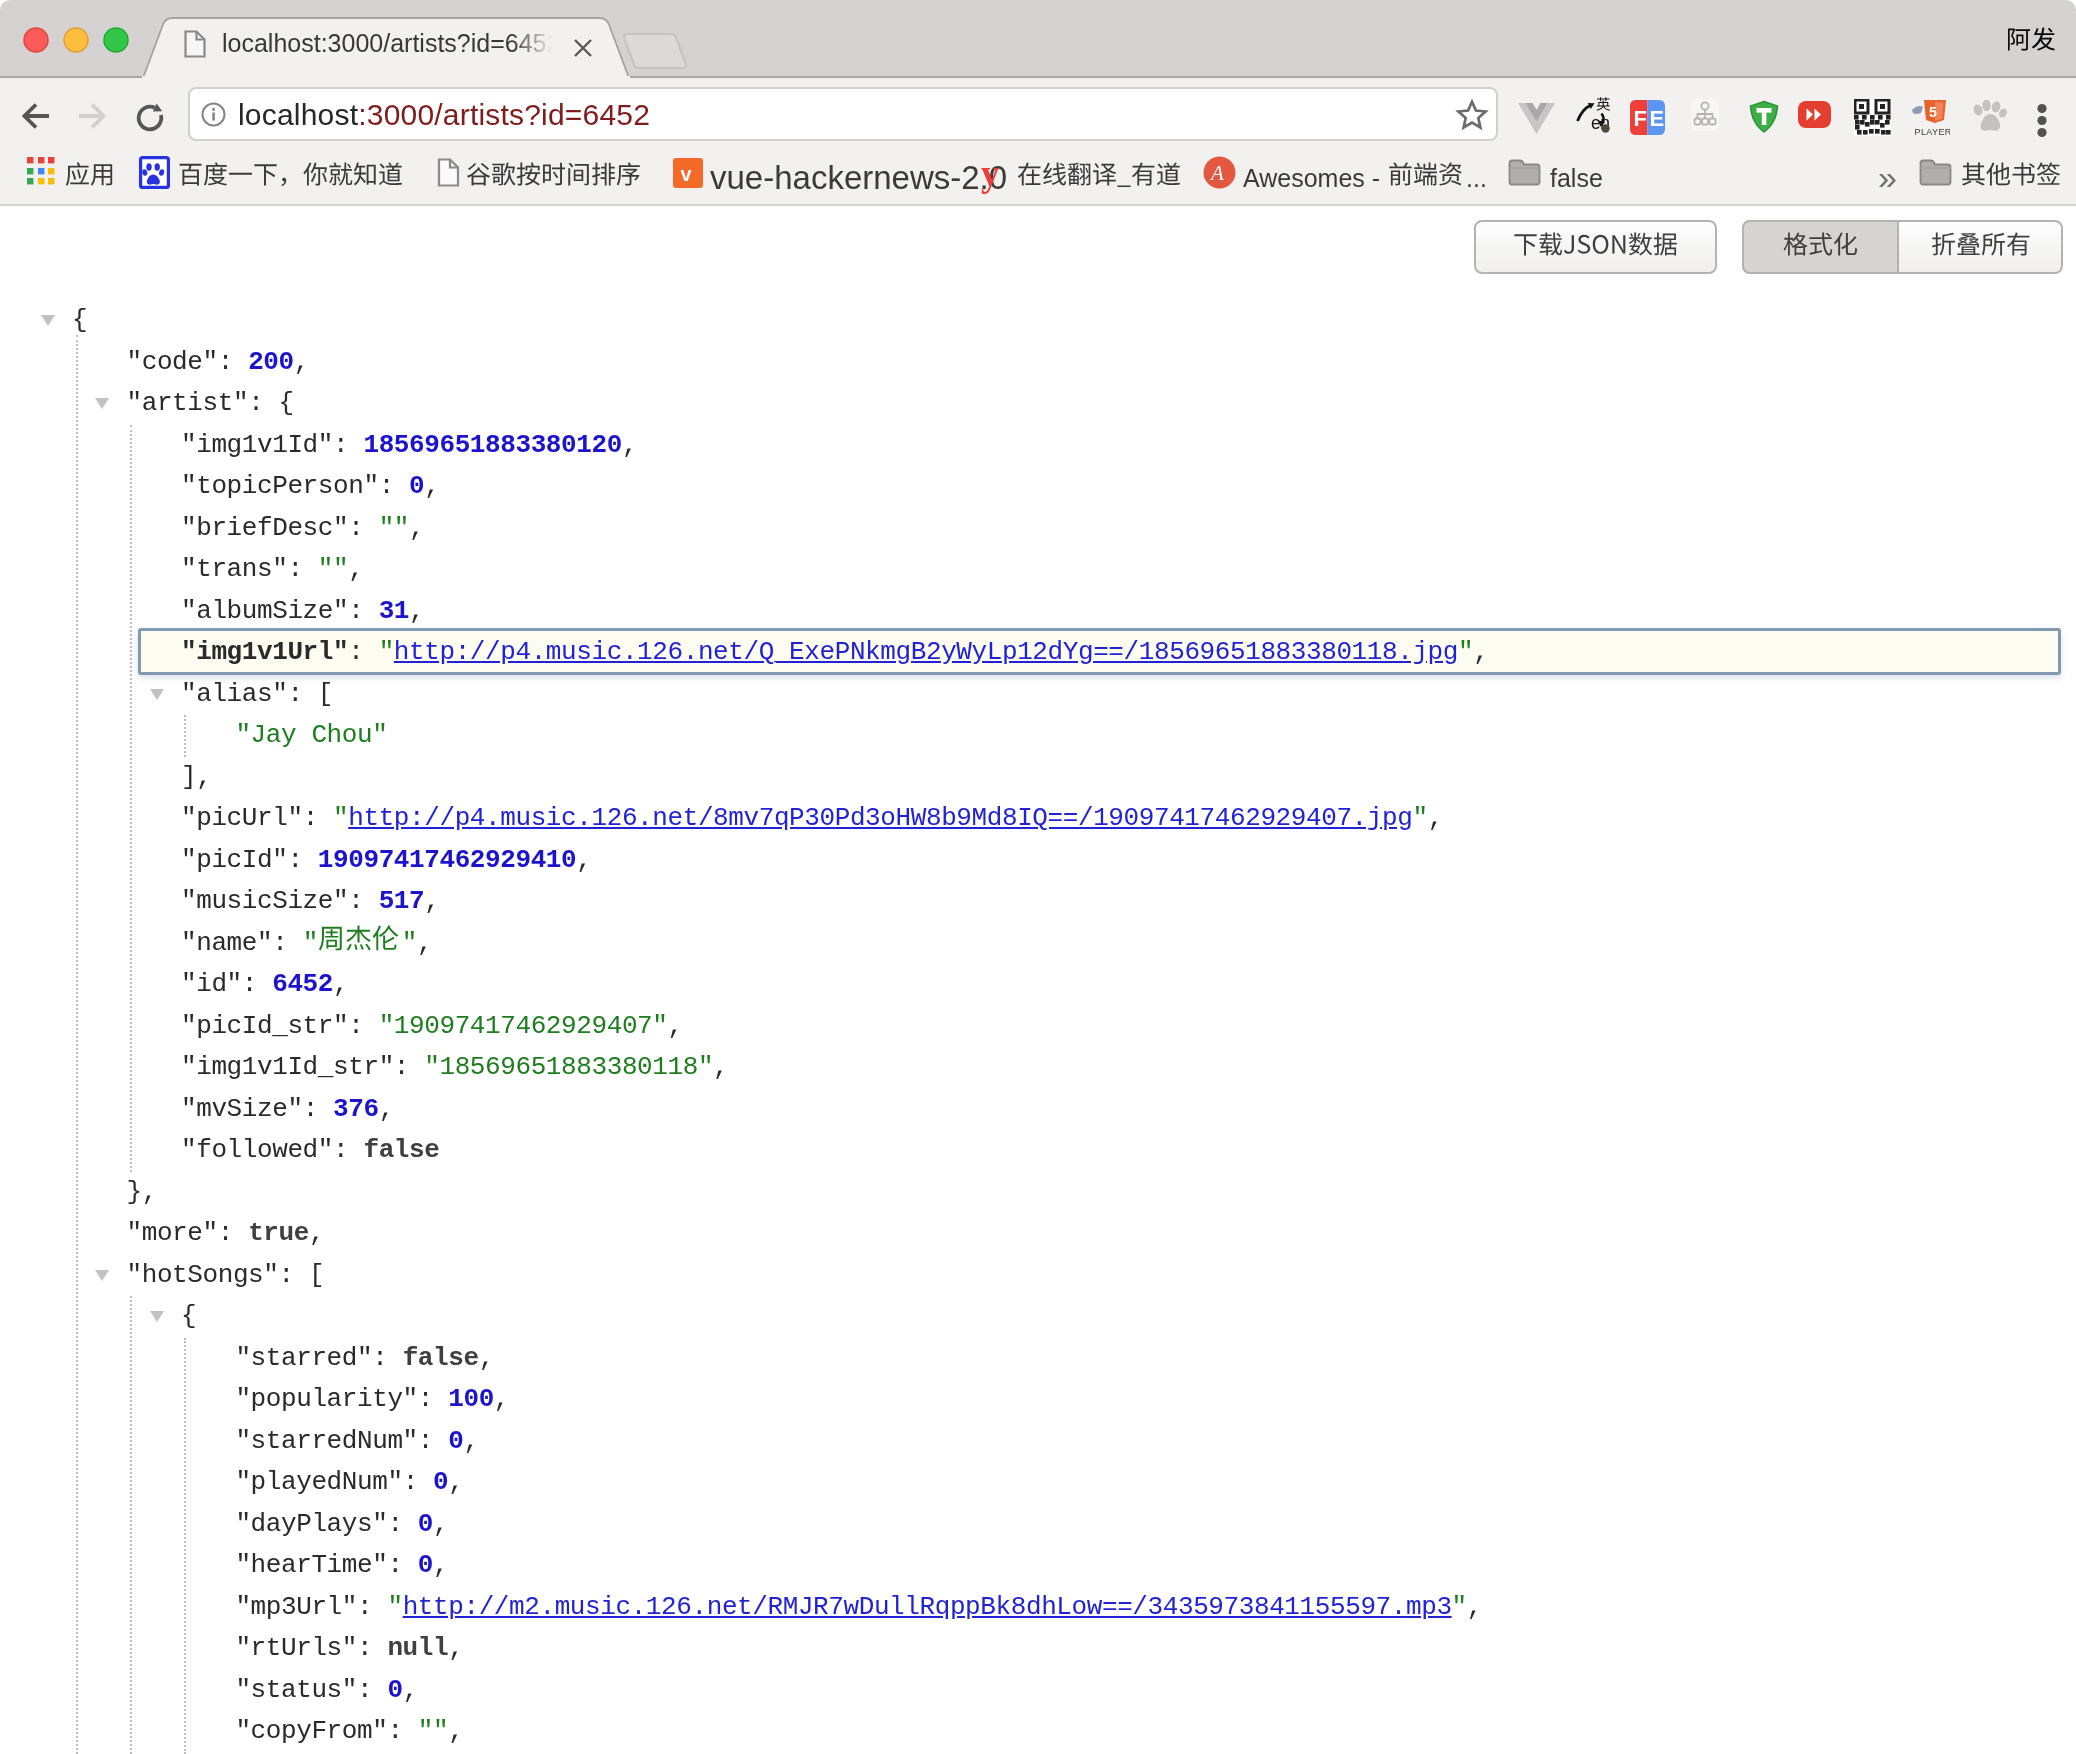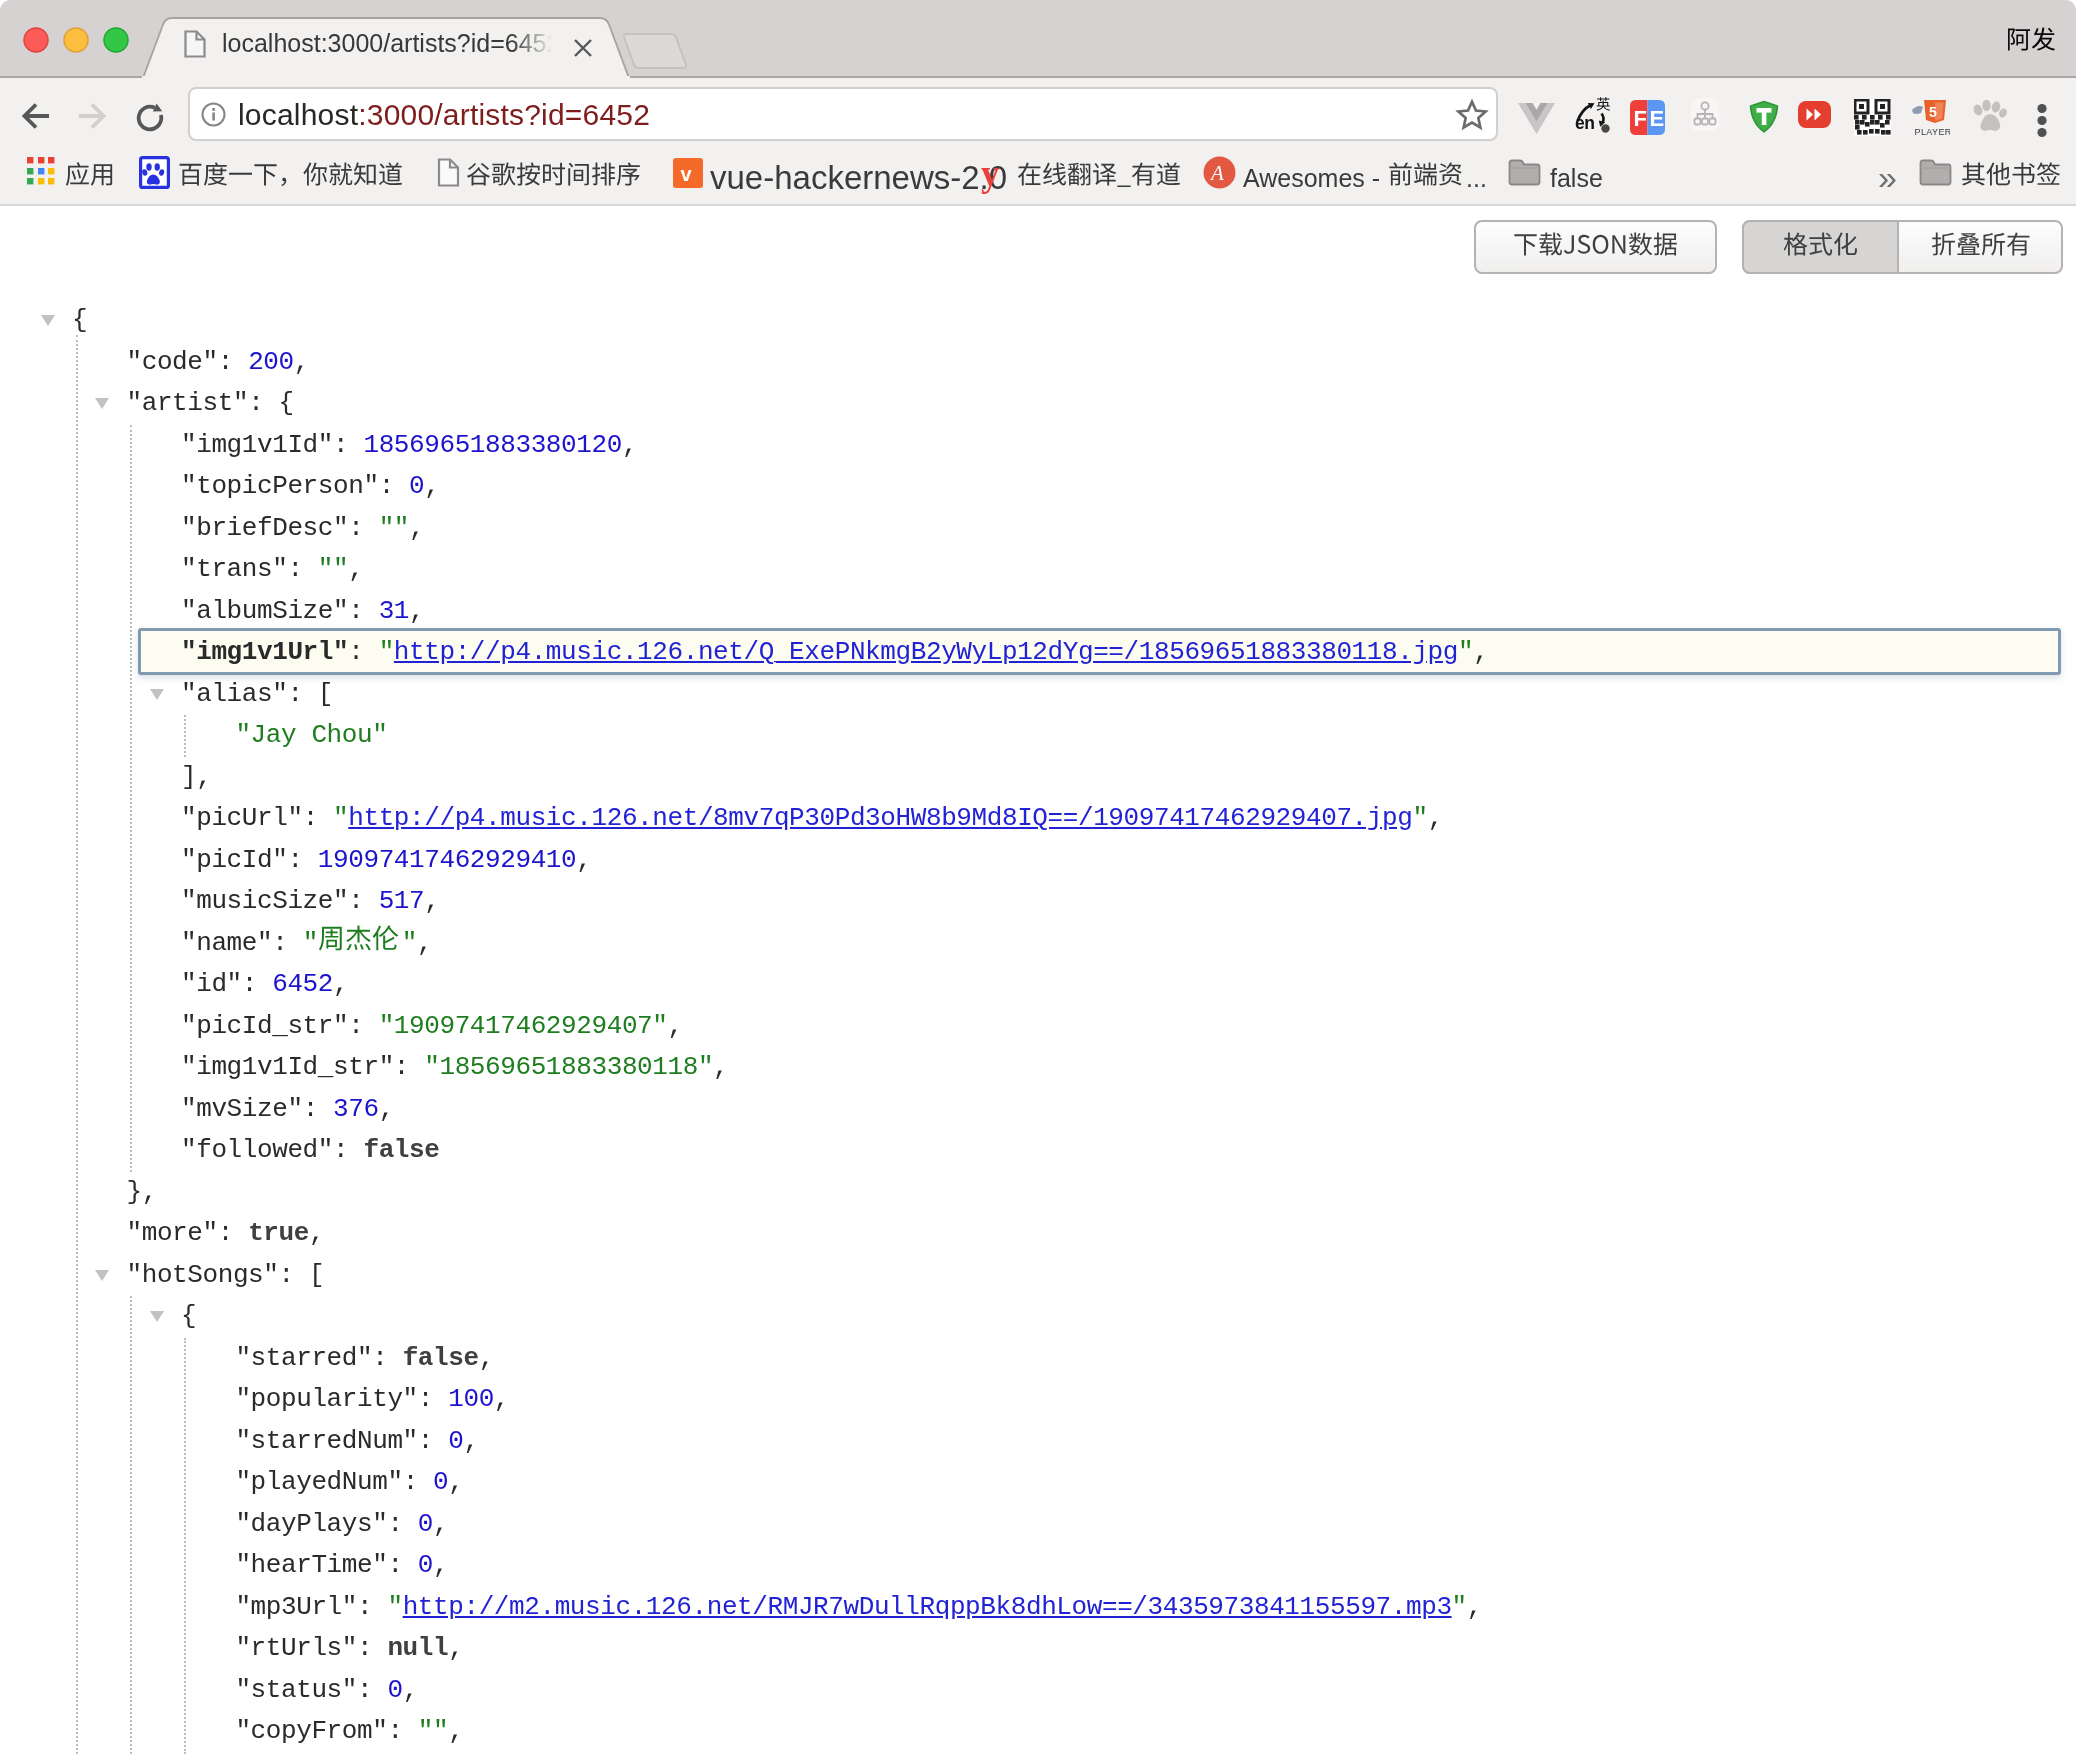--- a/index.html
+++ b/index.html
@@ -1,20 +1,20 @@
 <!DOCTYPE html>
 <html><head><meta charset="utf-8"><style>
 html,body{margin:0;padding:0}
 body{width:2076px;height:1754px;background:#fff;font-family:"Liberation Sans",sans-serif;
  -webkit-font-smoothing:antialiased;position:relative;overflow:hidden}
 .abs{position:absolute}
 .json{position:absolute;left:0;top:300px;width:2076px;font-family:"Liberation Mono",monospace;
  font-size:26px;letter-spacing:-0.4px;color:#2a2a2a}
 .ln{height:41.5px;line-height:41.5px;white-space:pre;position:relative;z-index:2}
-.n{color:#1c13cd;font-weight:normal}
+.n{color:#1c13cd;font-weight:bold}
 .b{color:#404040;font-weight:bold}
 .s{color:#1e7d1e}
 .lnk{color:#2222d5;text-decoration:underline}
 .tri{position:absolute;width:0;height:0;border-left:7.5px solid transparent;border-right:7.5px solid transparent;
  border-top:11px solid #c2c2c2;z-index:3}
 .guide{position:absolute;width:0;border-left:2px dotted #bdbdbd;z-index:1}
 </style></head><body>
 <div class="abs" style="left:0;top:0;width:2076px;height:78px;background:#d6d2d1;border-radius:10px 10px 0 0"></div>
 <div class="abs" style="left:0;top:76px;width:143px;height:2px;background:#aaa6a5"></div>
 <div class="abs" style="left:629px;top:76px;width:1447px;height:2px;background:#aaa6a5"></div>
@@ -69,21 +69,21 @@
   </svg>
 <div class="abs" style="left:238px;top:98px;font-size:30px;line-height:33px;letter-spacing:0.2px;color:#272727">localhost<span style="color:#7f1d1d">:3000/artists?id=6452</span></div>
 <svg class="abs" style="left:1453px;top:96px" width="38" height="38" viewBox="0 0 24 24">
 <path d="M12 3.6 L14.5 9.2 L20.6 9.8 L16 13.9 L17.3 19.9 L12 16.8 L6.7 19.9 L8 13.9 L3.4 9.8 L9.5 9.2 Z" fill="none" stroke="#6b6b6b" stroke-width="1.7"></path>
   </svg>
 <svg class="abs" style="left:1518px;top:103px" width="37" height="31" viewBox="0 0 37 31">
 <path d="M0,0 L7.3,0 L18.5,18.7 L29.7,0 L37,0 L18.5,31 Z" fill="#c7c5c5"></path>
 <path d="M7.3,0 L14.5,0 L18.5,6.8 L22.5,0 L29.7,0 L18.5,18.7 Z" fill="#a9a7a7"></path>
   </svg>
 <div class="abs" style="left:1574px;top:96px;width:40px;height:40px">
-<div style="position:absolute;left:1px;top:17px;font-size:17.5px;font-weight:bold;color:#131313;letter-spacing:-0.5px">en</div>
+<div style="position:absolute;left:17px;top:17px;font-size:17.5px;font-weight:normal;color:#131313;letter-spacing:-0.5px">en</div>
 <div style="position:absolute;left:21.5px;top:1px">
       <svg style="position:absolute;left:0;top:0.00px;overflow:visible" width="14.5" height="16.8" viewBox="0 0 14.5 16.8" fill="#131313">
         <path transform="translate(0.00 12.47) scale(0.01450 -0.01450)" d="M457 627V512H160V278H57V207H431C391 118 288 37 38 -19C55 -36 75 -66 84 -82C345 -19 458 75 505 181C585 35 721 -47 921 -82C931 -61 952 -30 969 -14C776 13 641 83 569 207H945V278H846V512H535V627ZM232 278V446H457V351C457 327 456 302 452 278ZM771 278H531C534 302 535 326 535 350V446H771ZM640 840V748H355V840H281V748H69V680H281V575H355V680H640V575H715V680H928V748H715V840Z"></path>
       </svg>
     </div>
 <svg style="position:absolute;left:0;top:0" width="40" height="40" viewBox="0 0 40 40" fill="none" stroke="#131313">
 <path d="M3.5,25 Q8,13.5 16,9.5" stroke-width="2.8"></path>
       <path d="M20.5,7.2 L13.8,6.9 L16.9,13.1 Z" fill="#131313" stroke="none"></path>
 <path d="M27.5,17.5 Q31,22 28.5,26.5" stroke-width="2.6"></path>
       <path d="M26.2,30.8 L24.8,24.4 L31.2,26.2 Z" fill="#131313" stroke="none"></path>

